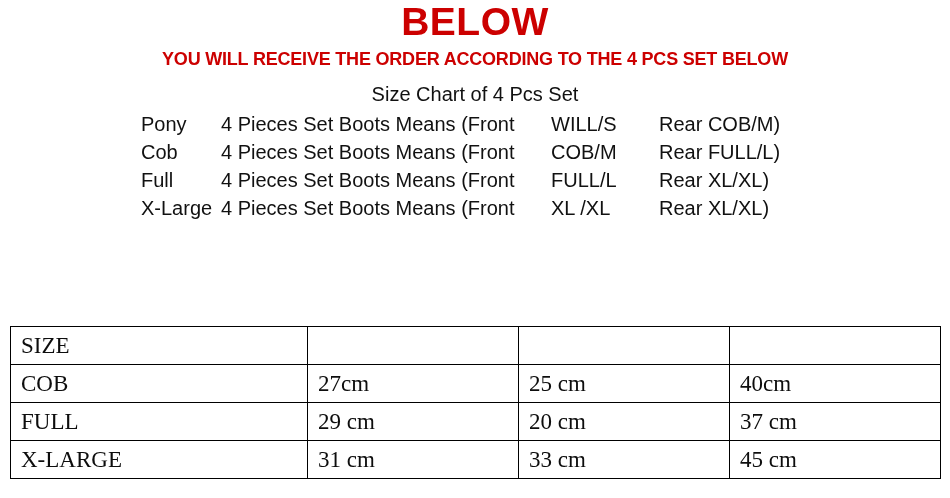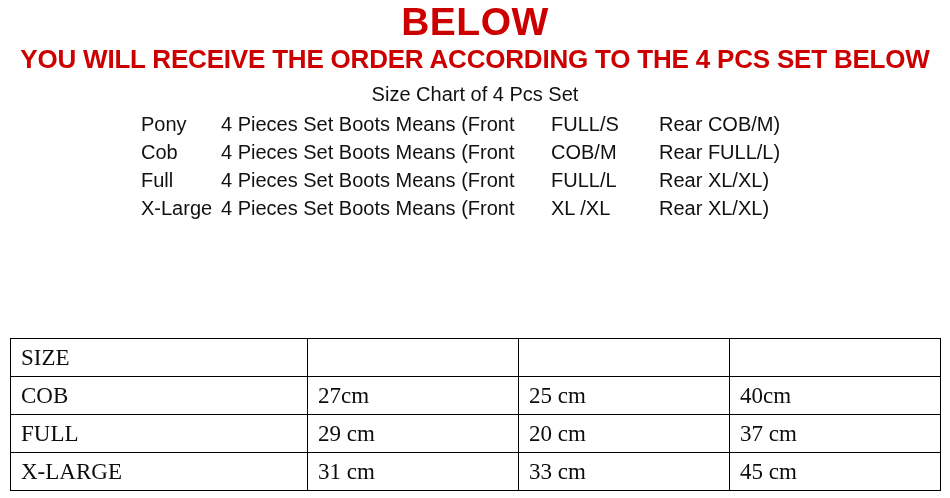--- a/index.html
+++ b/index.html
@@ -32,21 +32,21 @@
     font-size: 39px;
     line-height: 40px;
     letter-spacing: 0.5px;
     margin-top: 2px;
   }
   .note-sub {
     text-align: center;
     color: #cc0000;
     font-family: "Liberation Sans", sans-serif;
     font-weight: bold;
-    font-size: 26px;
+    font-size: 18px;
     line-height: 30px;
     letter-spacing: -0.2px;
     white-space: nowrap;
     margin-top: 2px;
   }
 
   
   .chart-caption {
     text-align: center;
     font-family: Liberation Sans, sans-serif;
@@ -87,21 +87,21 @@
     font-family: "Liberation Serif", serif;
     font-size: 27px;
     letter-spacing: 0.5px;
     color: #0d0d0d;
   }
 
   
   .sizes-wrap {
     position: absolute;
     left: 10px;
-    top: 336px;
+    top: 324px;
     width: 930px;
   }
   table.sizes {
     border-collapse: collapse;
     width: 930px;
     table-layout: fixed;
     font-family: "Liberation Serif", serif;
     color: #0d0d0d;
   }
   table.sizes td {
@@ -124,21 +124,21 @@
   <div class="note-title">BELOW</div>
   <div class="note-sub">YOU WILL RECEIVE THE ORDER ACCORDING TO THE 4 PCS SET BELOW</div>
 
   <div class="chart-caption">Size Chart of 4 Pcs Set</div>
 
   <table class="set-table">
     <tbody>
         <tr>
       <td class="col-size">Pony</td>
       <td class="col-desc">4 Pieces Set Boots Means (Front</td>
-      <td class="col-front">FULL/S</td>
+      <td class="col-front">WILL/S</td>
       <td class="col-rear">Rear COB/M)</td>
     </tr>
     <tr>
       <td class="col-size">Cob</td>
       <td class="col-desc">4 Pieces Set Boots Means (Front</td>
       <td class="col-front">COB/M</td>
       <td class="col-rear">Rear FULL/L)</td>
     </tr>
     <tr>
       <td class="col-size">Full</td>

